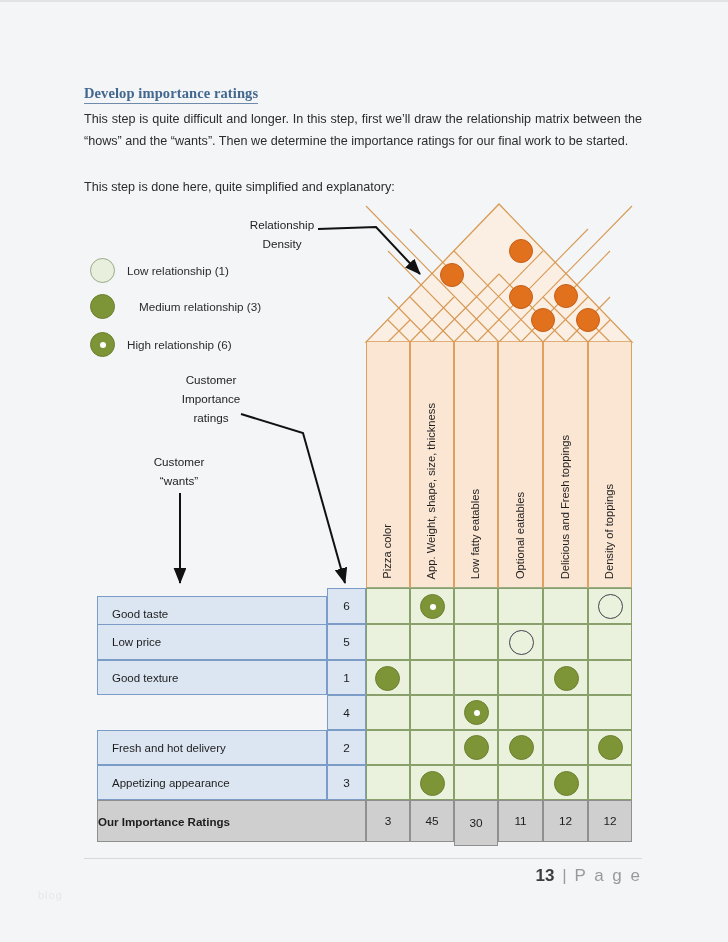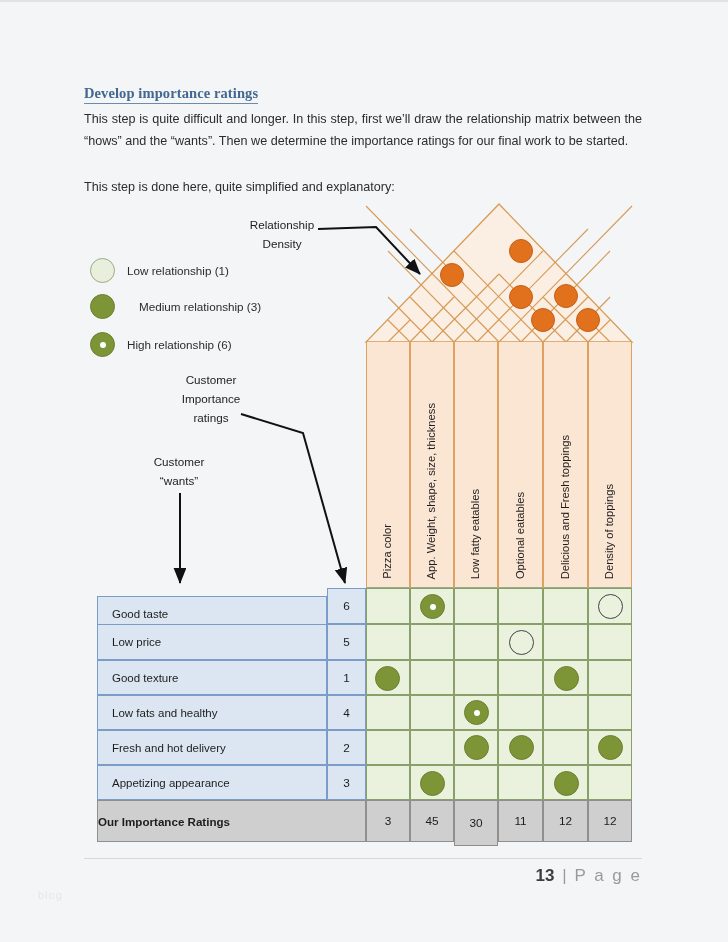--- a/index.html
+++ b/index.html
@@ -215,21 +215,20 @@
 
   <div class="wantcell" style="left:97px;top:596px;width:230px;height:36px;">Good taste</div>
   <div class="impcell" style="left:327px;top:588px;width:39px;height:36px;">6</div>
 
   <div class="wantcell" style="left:97px;top:624px;width:230px;height:36px;">Low price</div>
   <div class="impcell" style="left:327px;top:624px;width:39px;height:36px;">5</div>
 
   <div class="wantcell" style="left:97px;top:660px;width:230px;height:35px;">Good texture</div>
   <div class="impcell" style="left:327px;top:660px;width:39px;height:35px;">1</div>
 
-  <div class="wantcell" style="left:97px;top:695px;width:230px;height:35px;">Low fats and healthy</div>
   <div class="impcell" style="left:327px;top:695px;width:39px;height:35px;">4</div>
 
   <div class="wantcell" style="left:97px;top:730px;width:230px;height:35px;">Fresh and hot delivery</div>
   <div class="impcell" style="left:327px;top:730px;width:39px;height:35px;">2</div>
 
   <div class="wantcell" style="left:97px;top:765px;width:230px;height:35px;">Appetizing appearance</div>
   <div class="impcell" style="left:327px;top:765px;width:39px;height:35px;">3</div>
 
   <div class="mcell" style="left:366px;top:588px;width:44px;height:36px;"></div>
   <div class="mcell" style="left:410px;top:588px;width:44px;height:36px;">

